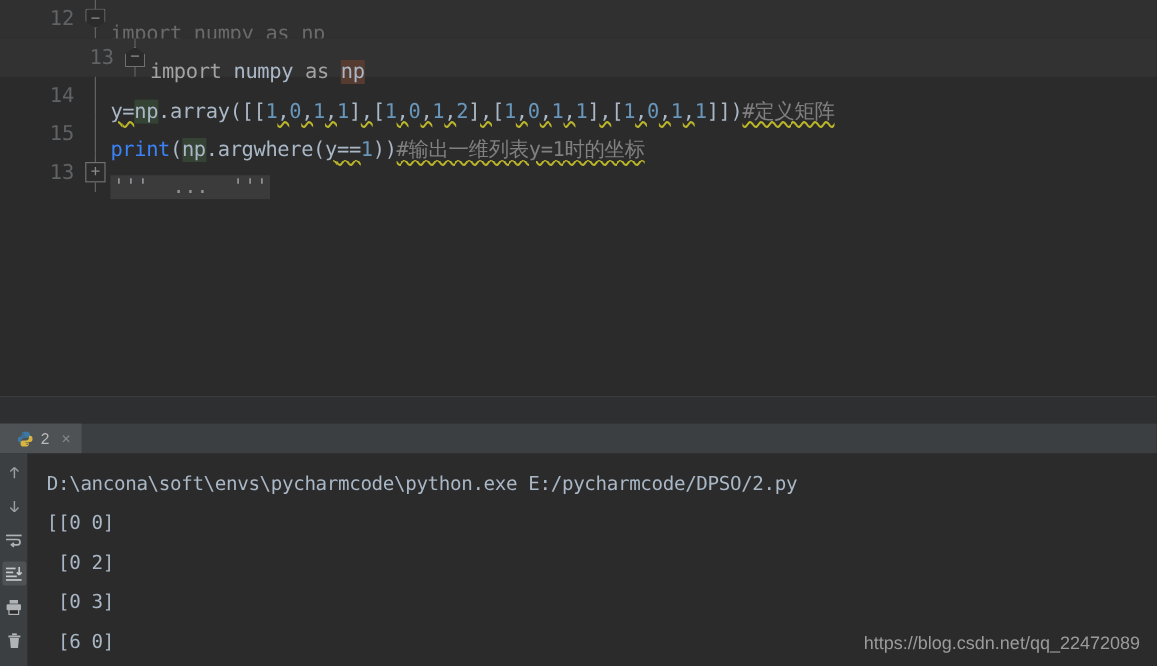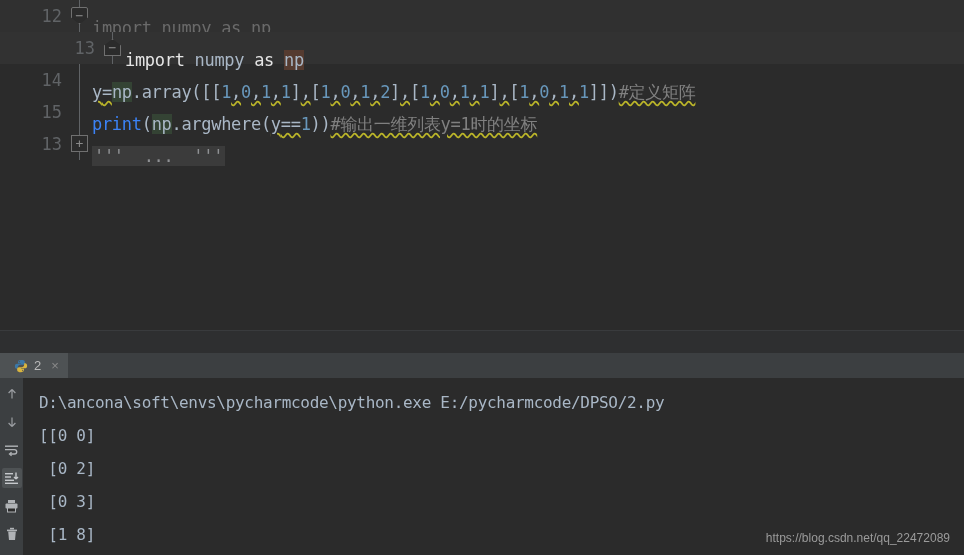--- a/index.html
+++ b/index.html
@@ -66,21 +66,21 @@
   .code-text {
     font-size: 17px;
     font-family: "DejaVu Sans Mono", "Liberation Mono", monospace;
     letter-spacing: -0.3px;
     color: #a9b7c6;
     position: relative;
     margin-top: 24px;
   }
 
   
-  .kw       { color: #e5e5e5; }
+  .kw       { color: #a3a3a3; }
   .num      { color: #6897bb; }
   .ident    { color: #a9b7c6; }
   .builtin  { color: #3b82f6; }
   .comment  { color: #808080; }
   .grayed   { color: #6a6a6a; }
 
   
   .wavy-gray    { text-decoration: underline wavy #5e5e5e; text-underline-offset: 3px; }
   .wavy-yellow  { text-decoration: underline wavy #bbb529; text-underline-offset: 3px; }
   .hl-green     { background: #344334; }
@@ -155,21 +155,21 @@
     font-family: "DejaVu Sans Mono", "Liberation Mono", monospace;
     letter-spacing: -0.3px;
     height: 33px;
     line-height: 33px;
     white-space: pre;
   }
 
   .watermark {
     position: absolute; right: 14px; bottom: 10px;
     color: #9b9b9b;
-    font-size: 12px;
+    font-size: 15px;
     font-family: "Liberation Sans", sans-serif;
   }
 </style>
 </head>
 <body>
 
 <div id="app">
 
   <div class="editor">
     <div id="editor-lines">
@@ -240,21 +240,21 @@
         </svg>
       </div>
     </div>
 
     <div class="console-out">
       <div id="console-lines">
           <div class="out-line">D:\ancona\soft\envs\pycharmcode\python.exe E:/pycharmcode/DPSO/2.py</div>
           <div class="out-line">[[0 0]</div>
           <div class="out-line"> [0 2]</div>
           <div class="out-line"> [0 3]</div>
-          <div class="out-line"> [1 8]</div>
+          <div class="out-line"> [6 0]</div>
           <div class="out-line"> [1 2]</div>
         </div>
     </div>
 
     <div class="watermark">https://blog.csdn.net/qq_22472089</div>
   </div>
 
 </div>
 
 </body></html>

